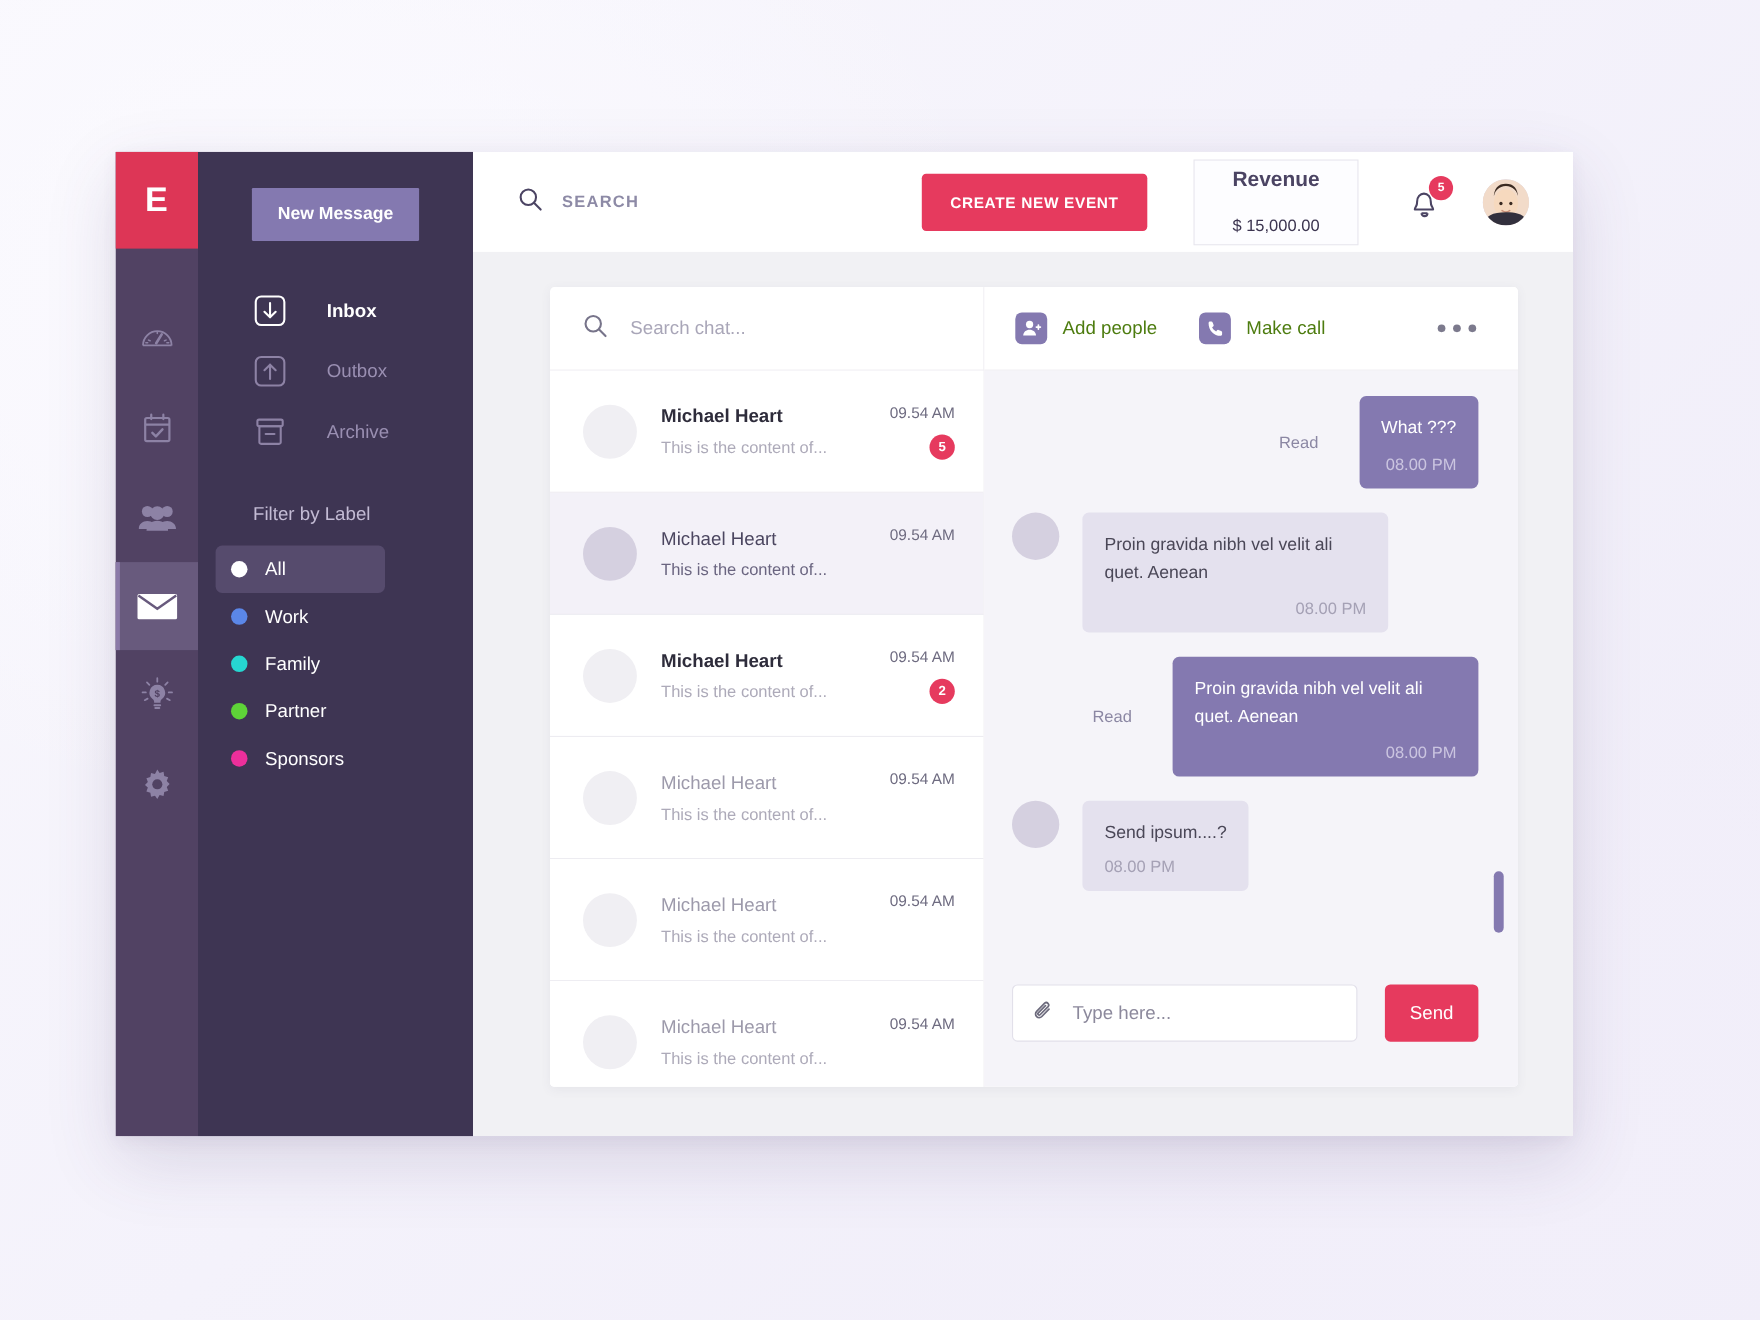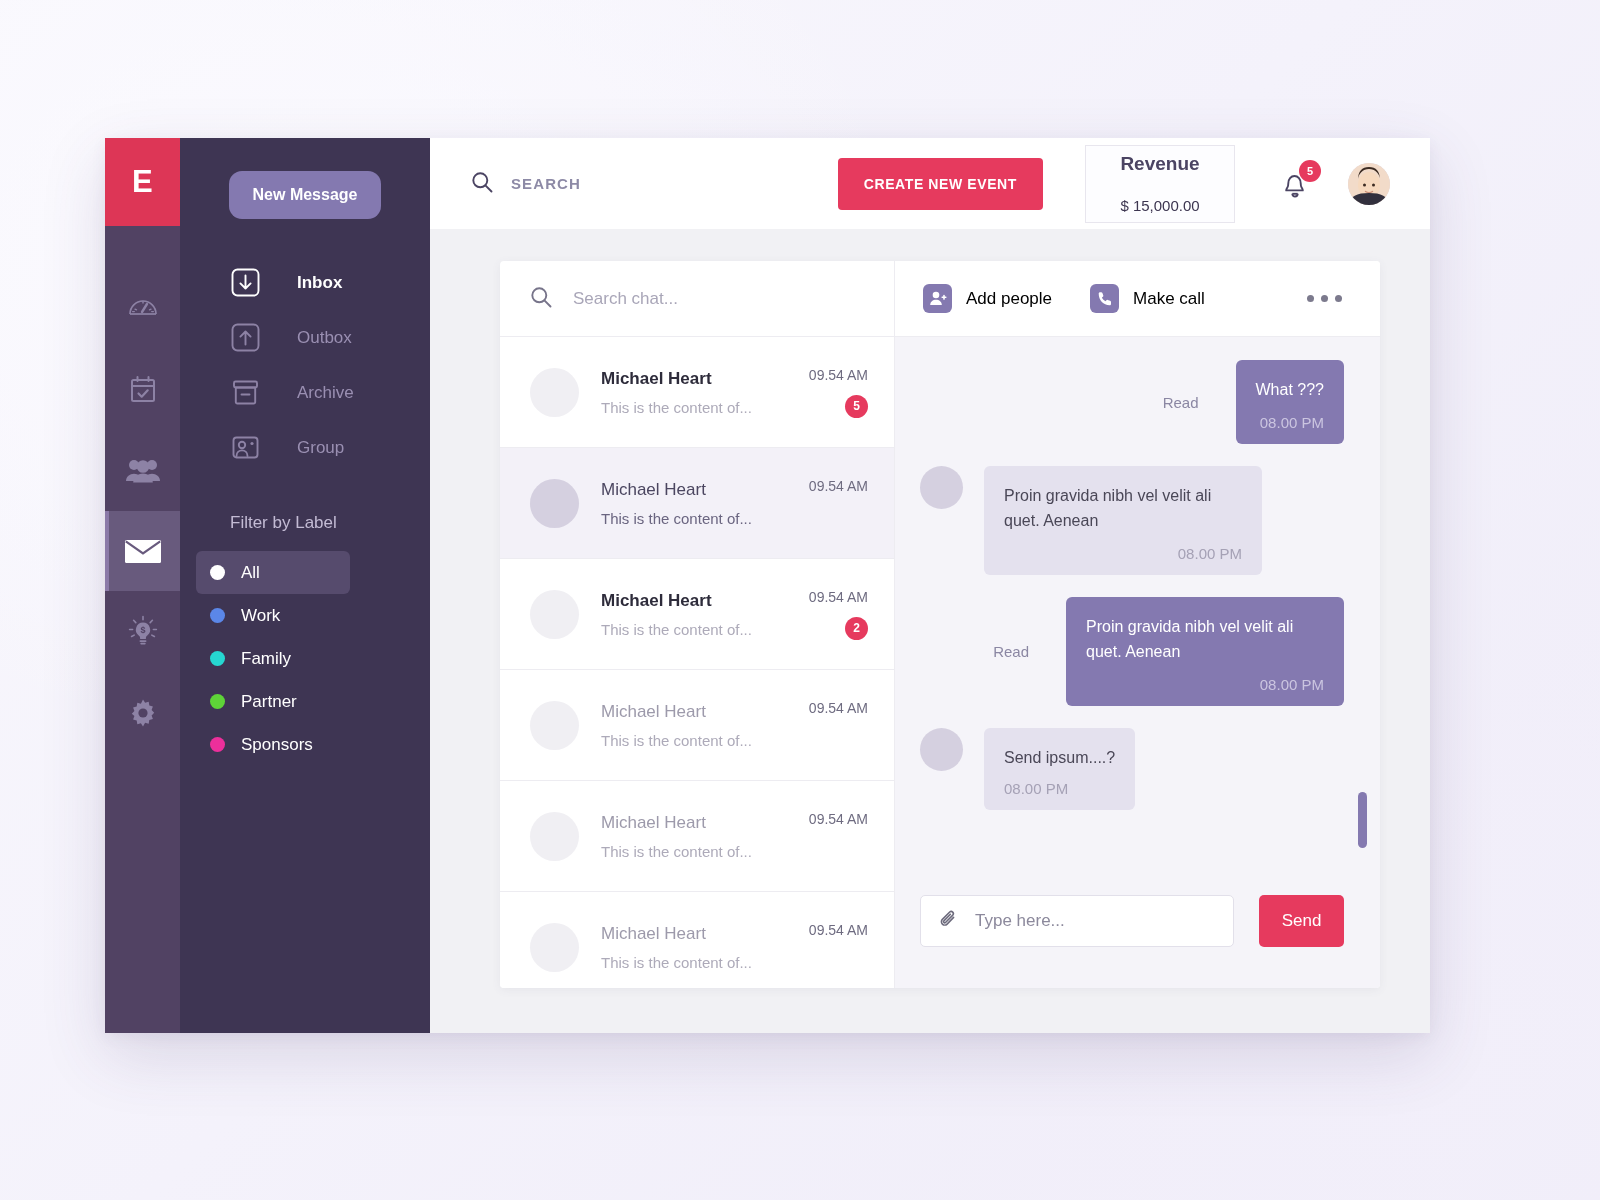--- a/index.html
+++ b/index.html
@@ -79,21 +79,21 @@
     font-weight: normal;
     text-align: center;
     margin-top: 32px;
     letter-spacing: -0.3px;
   }
   .new-message-btn {
     display: block;
     width: 152px; height: 48px;
     margin: 33px auto 0;
     background: #8479b0;
-    border: none; border-radius: 13px;
+    border: none; border-radius: 1px;
     color: #ffffff;
     font-size: 16px; font-weight: bold;
     font-family: "Liberation Sans", sans-serif;
     cursor: pointer;
   }
   .nav-list { margin-top: 36px; padding-left: 50px; }
   .nav-item {
     display: flex; align-items: center;
     height: 55px;
     cursor: pointer;
@@ -261,21 +261,21 @@
     padding: 0 38px 0 28px;
     background: #ffffff;
     border-bottom: 1px solid #edecf1;
   }
   .head-action { display: flex; align-items: center; cursor: pointer; margin-right: 38px; }
   .head-action .ha-ico {
     width: 29px; height: 29px; border-radius: 6px;
     background: #8479b0; flex: none;
     display: flex; align-items: center; justify-content: center;
   }
-  .head-action .ha-label { margin-left: 14px; font-size: 17px; color: #000000; }
+  .head-action .ha-label { margin-left: 14px; font-size: 17px; color: #4d7c0f; }
   .head-spacer { flex: 1; }
   .dots { display: flex; gap: 7px; cursor: pointer; }
   .dots i { width: 7px; height: 7px; border-radius: 50%; background: #7c7a8d; display: block; }
 
   .convo-body {
     flex: 1; background: #f5f4f9;
     padding: 23px 36px 0 25px;
     position: relative;
     min-height: 0;
     overflow: hidden;
@@ -433,31 +433,20 @@
       <div class="nav-item">
         <span class="nav-ico">
           <svg width="31" height="31" viewBox="0 0 31 31" fill="none" stroke="#8d82a5" stroke-width="1.9">
             <rect x="4" y="4.5" width="23" height="6" rx="1.5"></rect>
             <path d="M5.8 10.5h19.4v14.5a1.5 1.5 0 0 1-1.5 1.5H7.3a1.5 1.5 0 0 1-1.5-1.5z"></path>
             <path d="M11.5 17.5h8" stroke-linecap="round"></path>
           </svg>
         </span>
         <span class="nav-label">Archive</span>
       </div>
-      <div class="nav-item">
-        <span class="nav-ico">
-          <svg width="31" height="31" viewBox="0 0 31 31" fill="none" stroke="#8d82a5" stroke-width="1.9">
-            <rect x="3.5" y="5.5" width="24" height="20" rx="3"></rect>
-            <circle cx="12" cy="13" r="3.2"></circle>
-            <path d="M6.5 24c0-3.4 2.5-5.6 5.5-5.6s5.5 2.2 5.5 5.6" stroke-linecap="round"></path>
-            <circle cx="22" cy="11.5" r="1.6" fill="#8d82a5" stroke="none"></circle>
-          </svg>
-        </span>
-        <span class="nav-label">Group</span>
-      </div>
     </div>
 
     <div class="filter-title">Filter by Label</div>
     <div class="filter-list">
       <div class="filter-item active">
         <span class="filter-dot" style="background:#ffffff"></span>
         <span class="filter-label">All</span>
       </div>
       <div class="filter-item">
         <span class="filter-dot" style="background:#5b87e8"></span>

